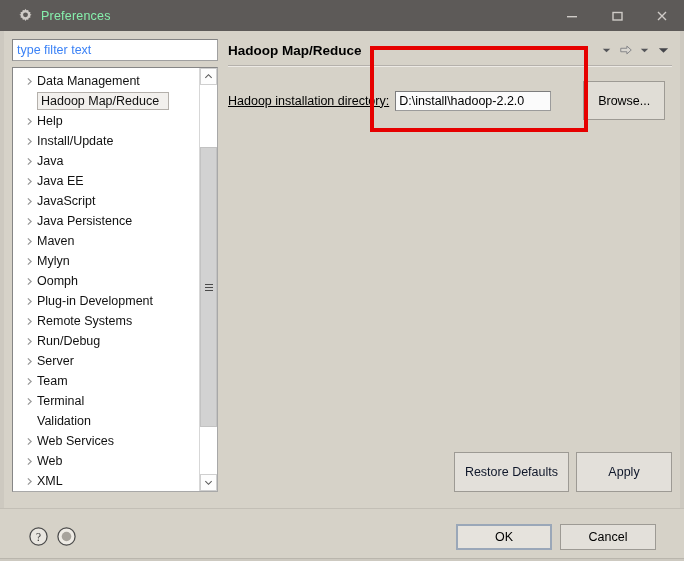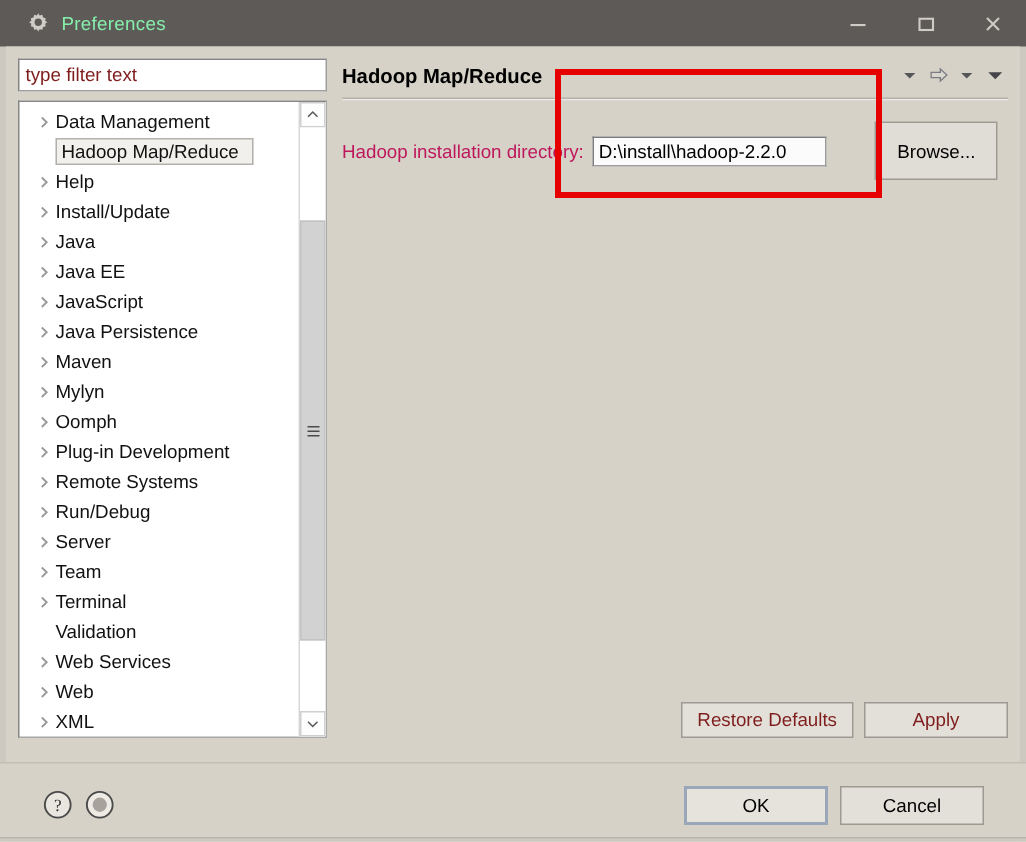--- a/index.html
+++ b/index.html
@@ -84,21 +84,21 @@
   #filterbox {
     height: 22px;
     background: #ffffff;
     border: 1px solid #a0a0a0;
     border-top-color: #848484;
     border-left-color: #848484;
     box-sizing: border-box;
     display: flex;
     align-items: center;
     padding: 0 4px;
-    color: #7f1d1d;
+    color: #3b82f6;
     font-size: 12.5px;
     flex: none;
   }
   #treewrap {
     margin-top: 6px;
     flex: 1;
     background: #ffffff;
     border: 1px solid #a8a8a8;
     border-top-color: #868686;
     border-left-color: #868686;
@@ -211,21 +211,22 @@
     flex: 1;
     position: relative;
     padding-top: 14px;
   }
   .fieldrow {
     display: flex;
     align-items: center;
   }
   .flabel {
     font-size: 12.5px;
-    color: #be185d;
+    color: #000000;
+    text-decoration: underline;
   }
   #dirinput {
     margin-left: 6px;
     width: 156px;
     height: 20px;
     background: #fbfbfb;
     border: 1px solid #9b9b9b;
     border-top-color: #7d7d7d;
     border-left-color: #7d7d7d;
     box-sizing: border-box;
@@ -261,29 +262,29 @@
 
   
   #lowerbtns {
     position: absolute;
     right: 0;
     bottom: 16px;
     display: flex;
     gap: 7px;
   }
   .pbtn {
-    height: 24px;
+    height: 40px;
     min-width: 96px;
     padding: 0 10px;
     background: #e3e0da;
     border: 1px solid #9d9a94;
     box-sizing: border-box;
     display:flex; align-items:center; justify-content:center;
     font-size: 12.5px;
-    color: #7f1d1d;
+    color: #0f172a;
   }
 
   
   #footer {
     height: 56px;
     flex: none;
     background: #d6d2c8;
     border-top: 1px solid #c3bfb6;
     display: flex;
     align-items: center;

